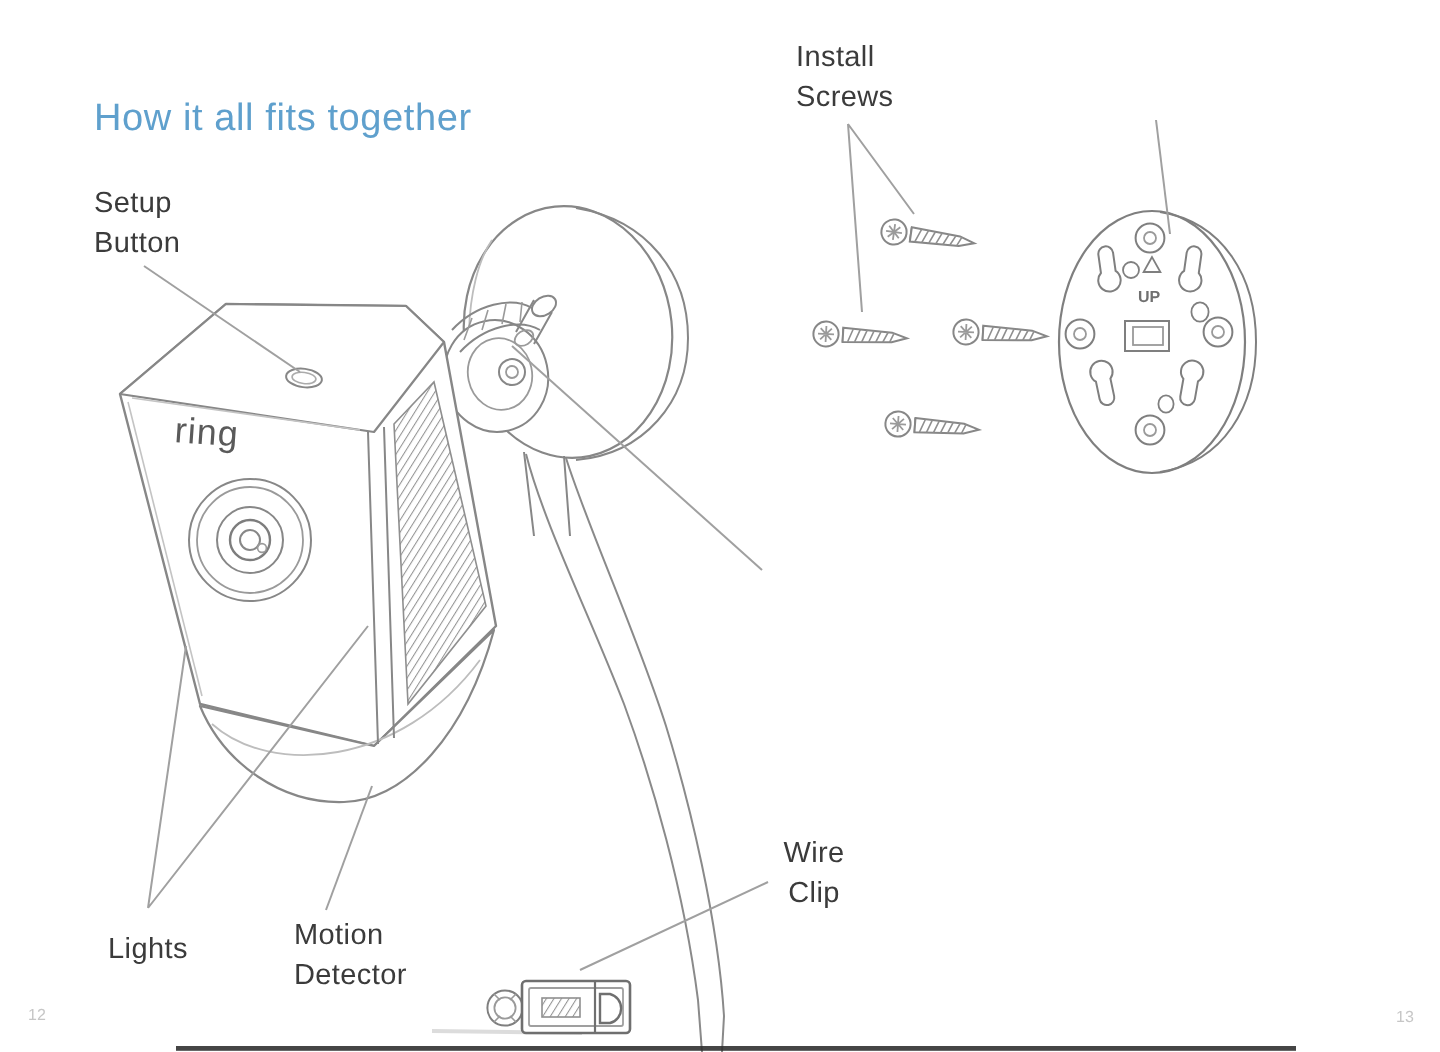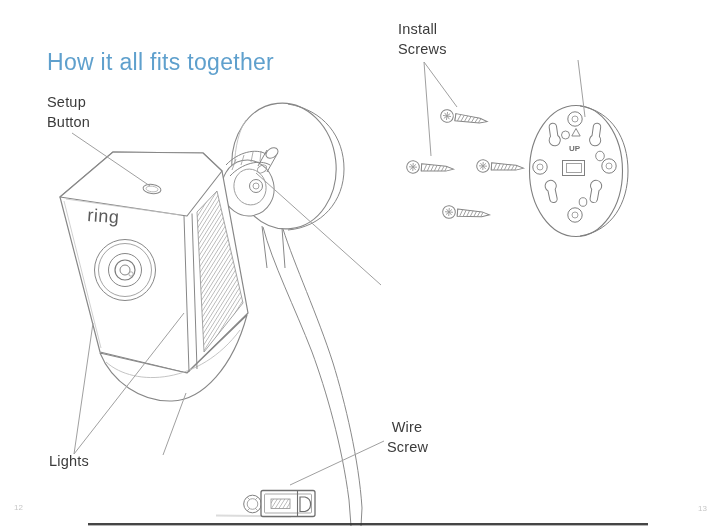--- a/index.html
+++ b/index.html
@@ -1,18 +1,18 @@
 <!DOCTYPE html>
 <html><head>
 <meta charset="utf-8">
 <style>
   html,body{margin:0;padding:0;background:#fff;}
   .canvas{position:relative;width:720px;height:526px;background:#ffffff;overflow:hidden;
           font-family:"Liberation Sans",sans-serif;}
-  .title{position:absolute;left:47px;top:49px;margin:0;font-size:23px;font-weight:400;
+  .title{position:absolute;left:47px;top:49px;margin:0;font-size:19px;font-weight:400;
          letter-spacing:.3px;color:#5fa0cd;}
   .lbl{position:absolute;font-size:14.5px;line-height:19.5px;color:#3b3b3b;letter-spacing:.2px;}
   .lbl .ln{display:block;}
   .pagenum{position:absolute;font-size:8px;color:#c6c6c6;text-align:right;}
   svg{position:absolute;left:0;top:0;}
   svg text{font-family:"Liberation Sans",sans-serif;}
 </style>
 </head>
 <body>
 
@@ -148,24 +148,28 @@
 
   <div class="lbl" style="left:398px;top:20px;width:58px;">
     <span class="ln">Install</span>
     <span class="ln">Screws</span>
   </div>
 
 
 
   <div class="lbl" style="left:387px;top:418px;width:40px;text-align:center;">
     <span class="ln">Wire</span>
-    <span class="ln">Screw</span>
+    <span class="ln">Clip</span>
   </div>
 
-  <div class="lbl" style="left:49px;top:452px;width:50px;">
+  <div class="lbl" style="left:49px;top:466px;width:50px;text-align:center;">
     <span class="ln">Lights</span>
   </div>
 
+  <div class="lbl" style="left:147px;top:459px;width:64px;">
+    <span class="ln">Motion</span>
+    <span class="ln">Detector</span>
+  </div>
 
   <div class="pagenum" style="left:14px;top:503px;">12</div>
   <div class="pagenum" style="left:698px;top:504px;">13</div>
 
 </div>
 
 </body></html>

